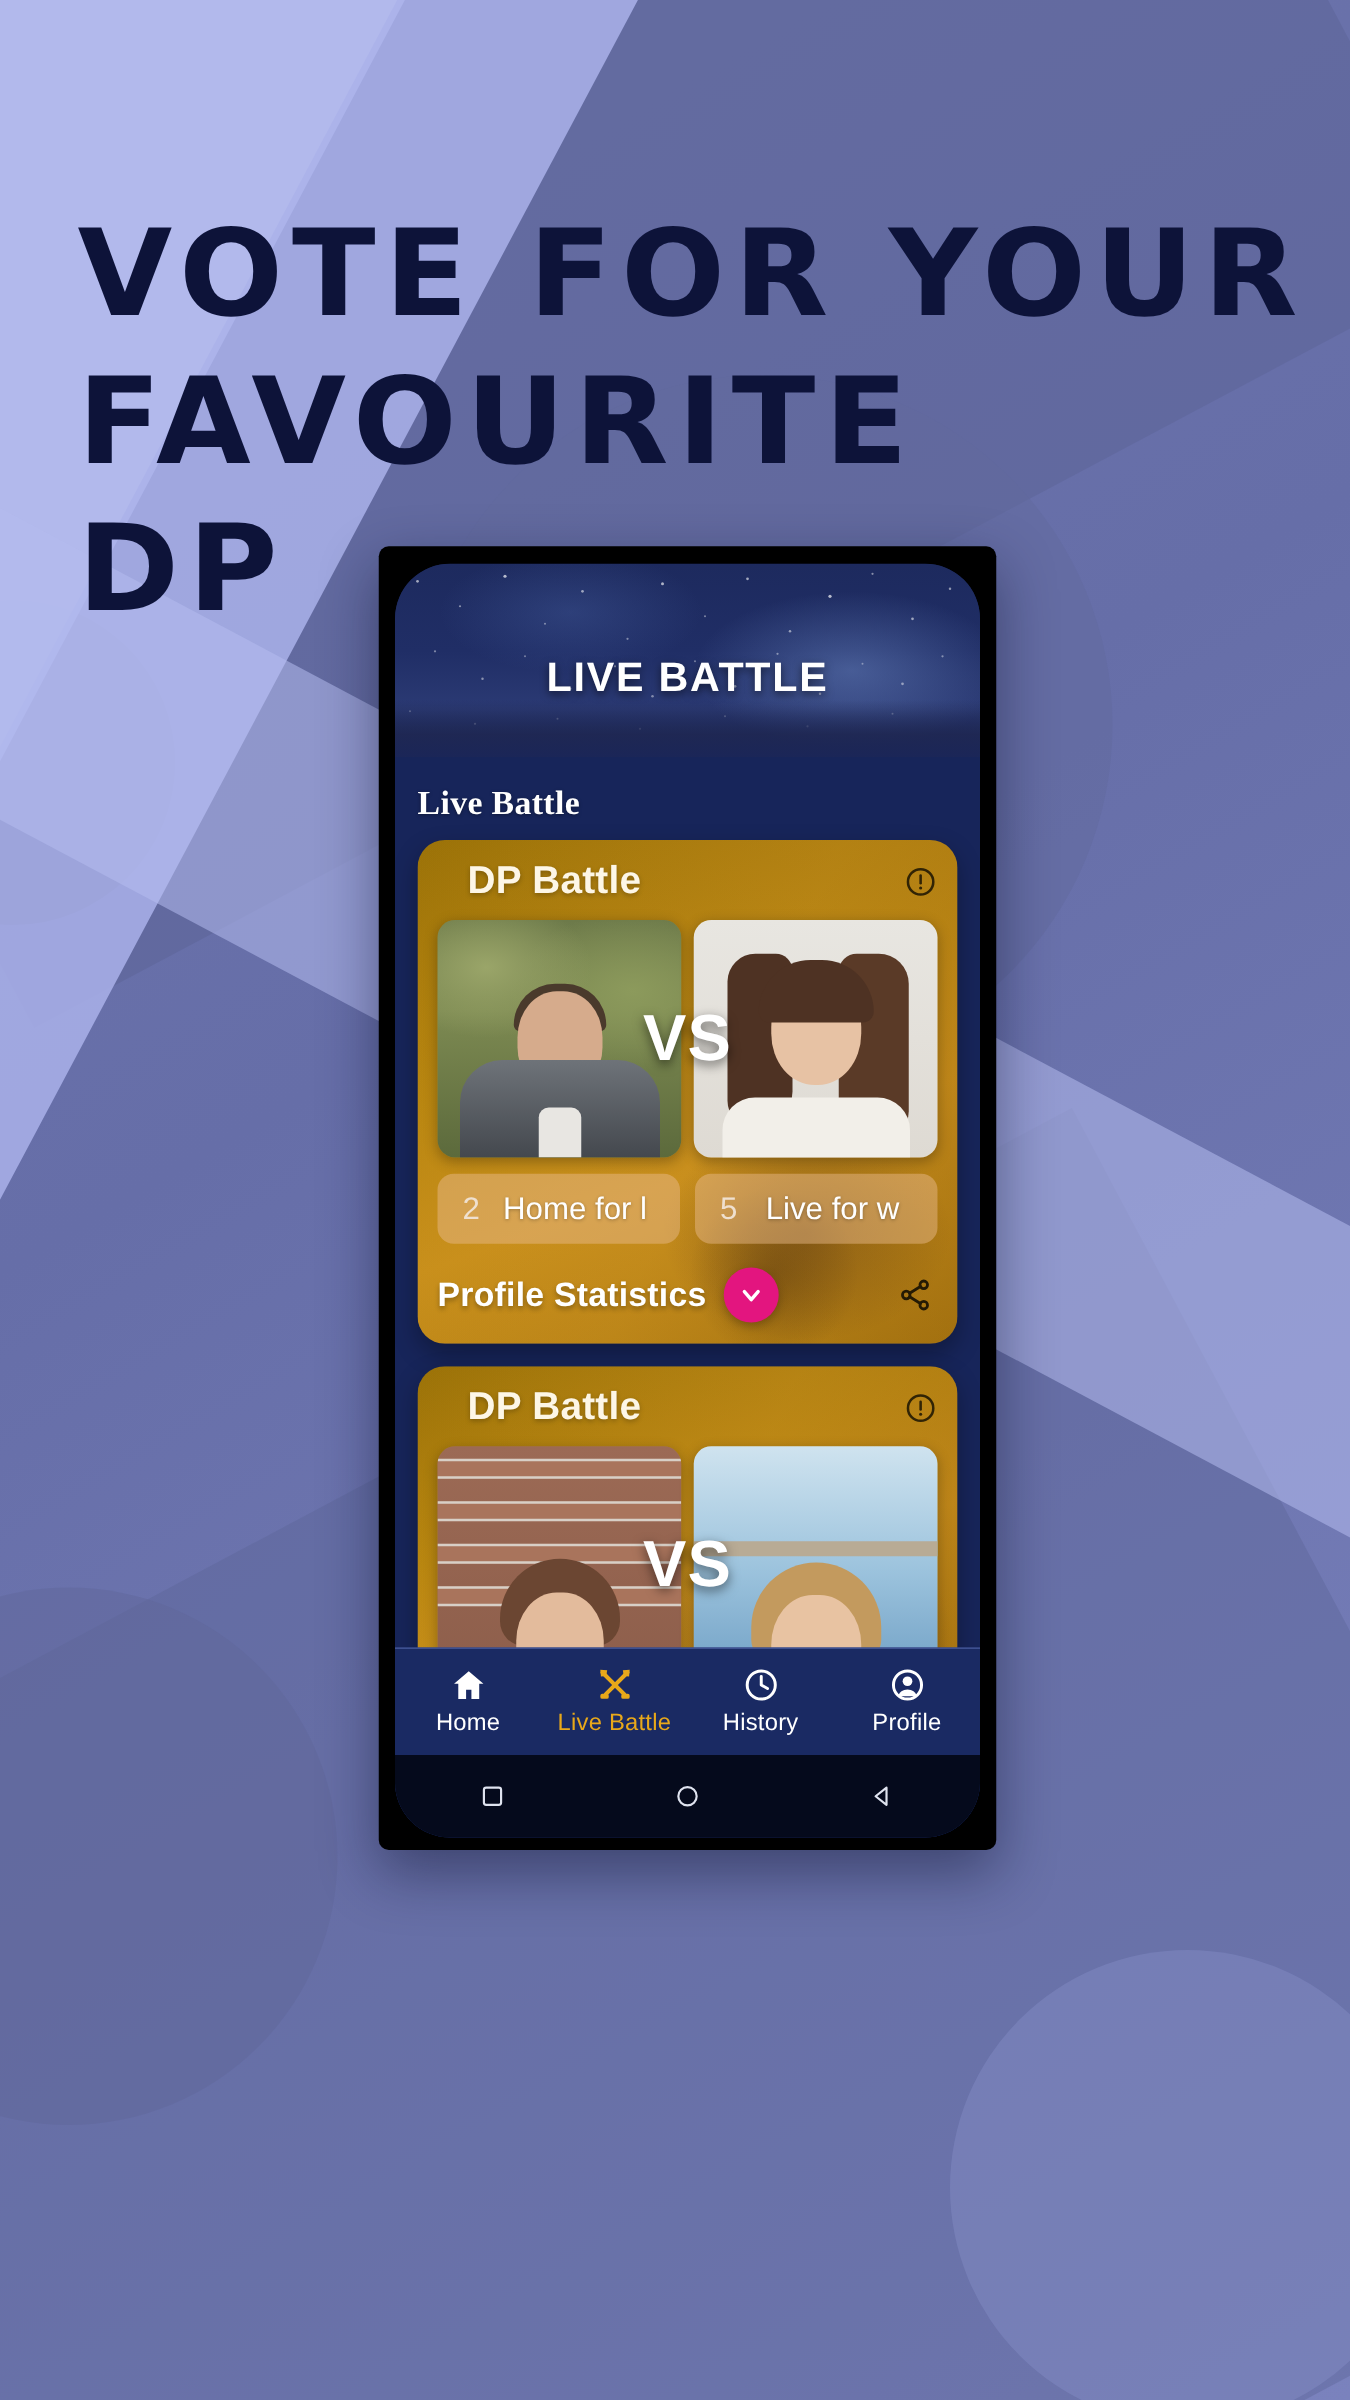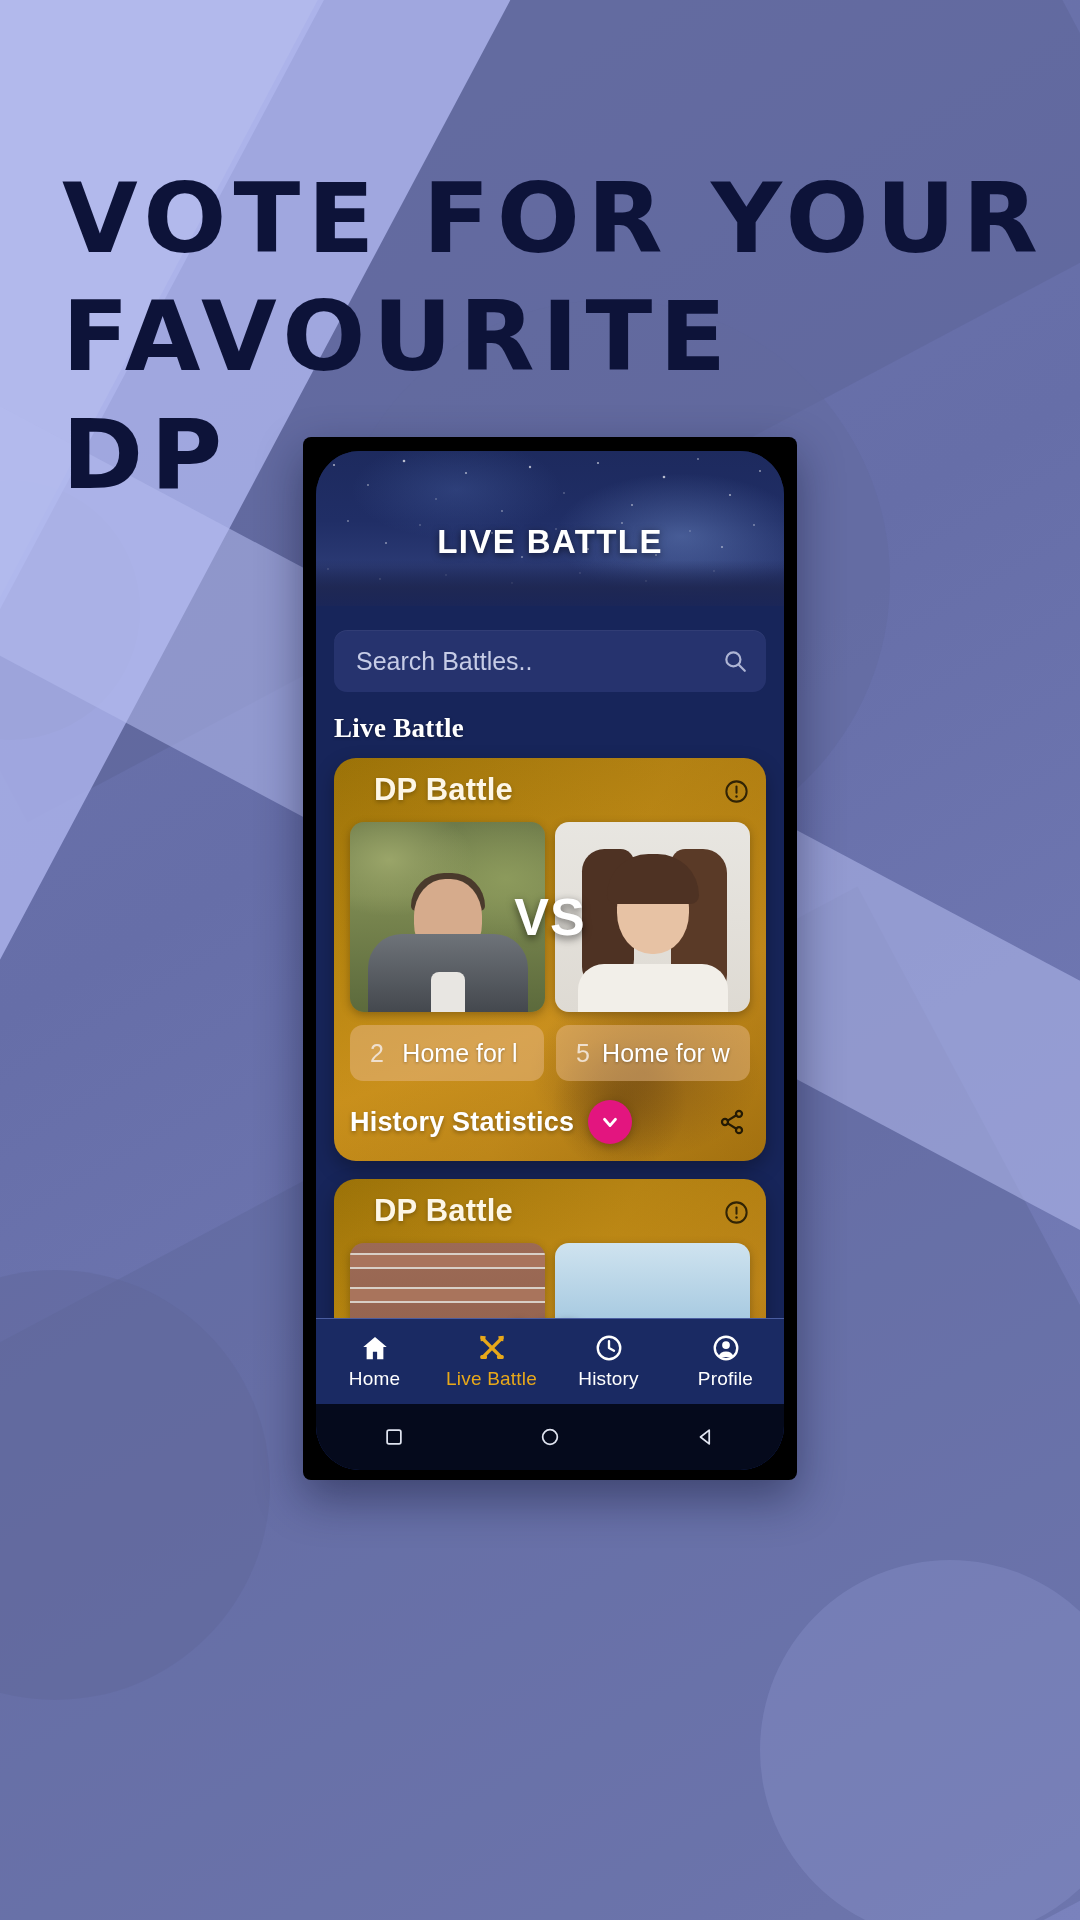--- a/index.html
+++ b/index.html
@@ -467,27 +467,20 @@
             <circle cx="398" cy="120" r="0.8" opacity=".4"></circle>
         </g>
       </svg>
       <div id="mountain"></div>
       <div id="app-title">LIVE BATTLE</div>
     </div>
 
     <div id="app-body">
       <div id="scroll-area">
 
-        <div id="search-bar">
-          <input id="search-input" type="text" placeholder="Search Battles.." style="">
-          <svg id="search-icon" viewBox="0 0 24 24" fill="none" stroke="#c6cce6" stroke-width="2">
-            <circle cx="10.5" cy="10.5" r="6.5"></circle>
-            <line x1="15.5" y1="15.5" x2="21" y2="21" stroke-linecap="round"></line>
-          </svg>
-        </div>
 
         <div id="live-label">Live Battle</div>
 
         <div class="battle-card">
           <div class="card-texture"></div>
 
           <div class="card-head">
             <div class="card-title">DP Battle</div>
             <svg class="info-icon" viewBox="0 0 24 24" fill="none" stroke="#2a1f05" stroke-width="1.8">
               <circle cx="12" cy="12" r="9"></circle>
@@ -514,26 +507,26 @@
             <div class="vs-badge">VS</div>
           </div>
 
           <div class="vote-row">
             <button class="vote-btn">
               <span class="vote-count">2</span>
               <span class="vote-label">Home for l</span>
             </button>
             <button class="vote-btn">
               <span class="vote-count">5</span>
-              <span class="vote-label">Home for w</span>
+              <span class="vote-label">Live for w</span>
             </button>
           </div>
 
           <div class="stats-row">
-            <span class="stats-label">History Statistics</span>
+            <span class="stats-label">Profile Statistics</span>
             <button class="chev-btn">
               <svg width="22" height="22" viewBox="0 0 24 24" fill="none" stroke="#ffffff" stroke-width="3" stroke-linecap="round" stroke-linejoin="round">
                 <polyline points="6 9 12 16 18 9"></polyline>
               </svg>
             </button>
             <button class="share-btn">
               <svg width="28" height="28" viewBox="0 0 24 24" fill="none" stroke="#241a04" stroke-width="1.9">
                 <circle cx="18" cy="5" r="2.6"></circle>
                   <circle cx="6" cy="12" r="2.6"></circle>
                   <circle cx="18" cy="19" r="2.6"></circle>

